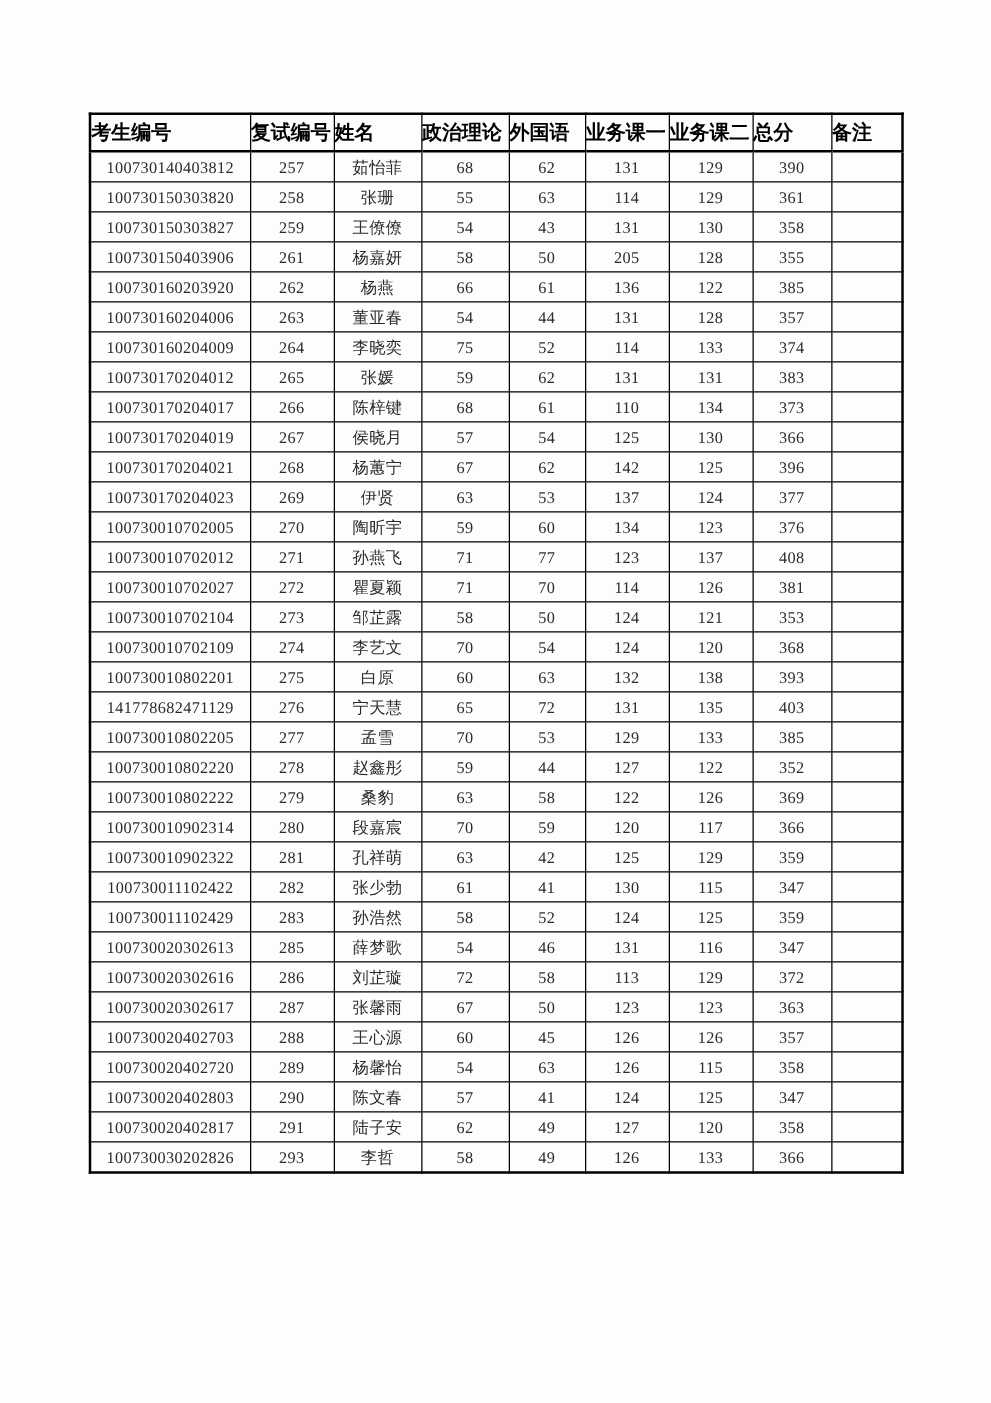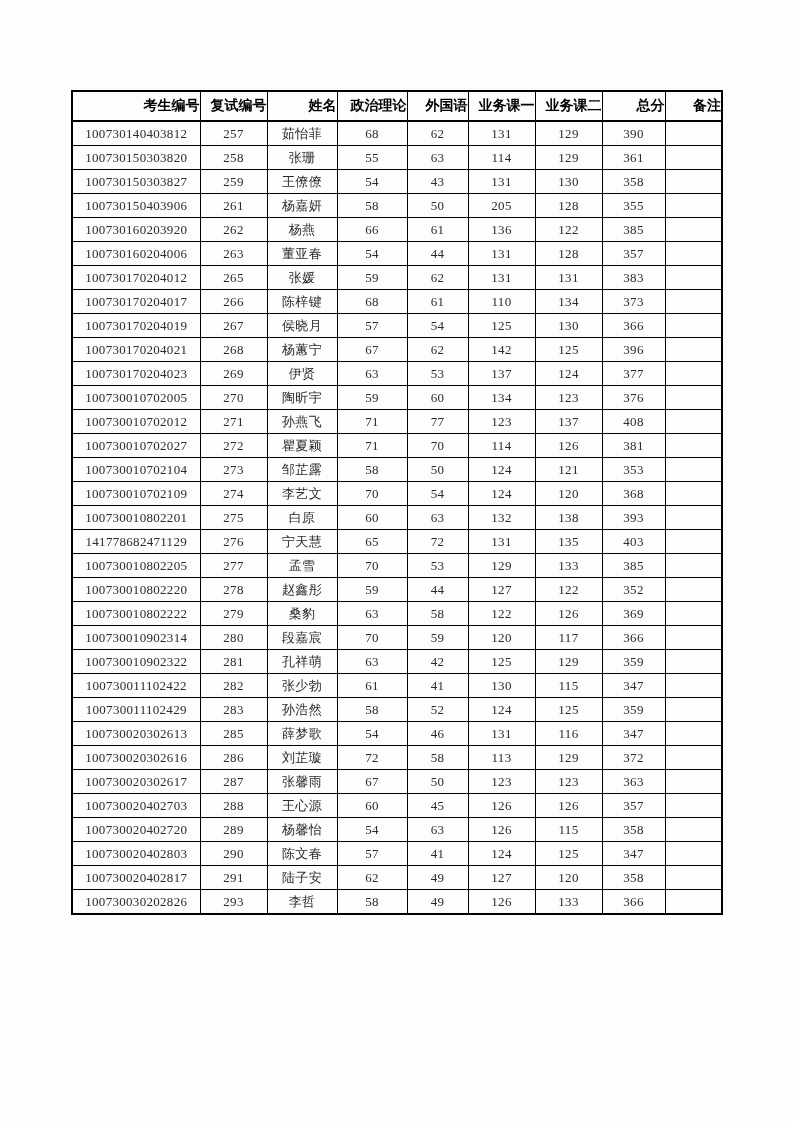--- a/index.html
+++ b/index.html
@@ -21,23 +21,23 @@
     width: 650px;
     border-collapse: collapse;
     table-layout: fixed;
     border: 2px solid #000;
   }
   table.scores th {
     height: 28px;
     padding: 0;
     font-family: "Liberation Sans", "DejaVu Sans", sans-serif;
     font-weight: bold;
-    font-size: 14px;
+    font-size: 16px;
     color: #000;
-    text-align: right;
+    text-align: left;
     vertical-align: middle;
     border: 1px solid #000;
     border-bottom: 2px solid #000;
     background: #fdfdfd;
   }
   table.scores td {
     height: 23px;
     padding: 0;
     font-family: "Liberation Serif", "DejaVu Serif", serif;
     font-size: 13px;
@@ -141,20 +141,31 @@
           <td>263</td>
           <td>董亚春</td>
           <td>54</td>
           <td>44</td>
           <td>131</td>
           <td>128</td>
           <td>357</td>
           <td></td>
         </tr>
         <tr>
+          <td>100730160204009</td>
+          <td>264</td>
+          <td>李晓奕</td>
+          <td>75</td>
+          <td>52</td>
+          <td>114</td>
+          <td>133</td>
+          <td>374</td>
+          <td></td>
+        </tr>
+        <tr>
           <td>100730170204012</td>
           <td>265</td>
           <td>张媛</td>
           <td>59</td>
           <td>62</td>
           <td>131</td>
           <td>131</td>
           <td>383</td>
           <td></td>
         </tr>

